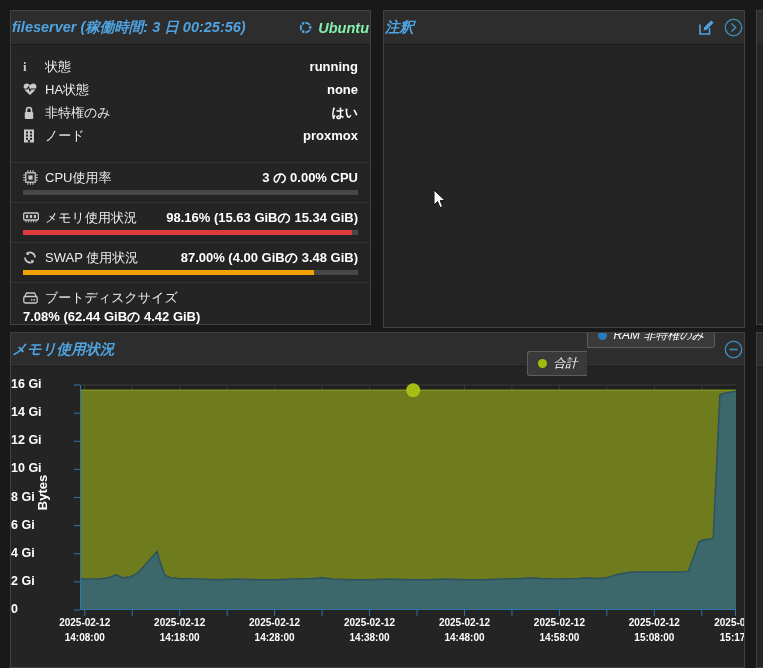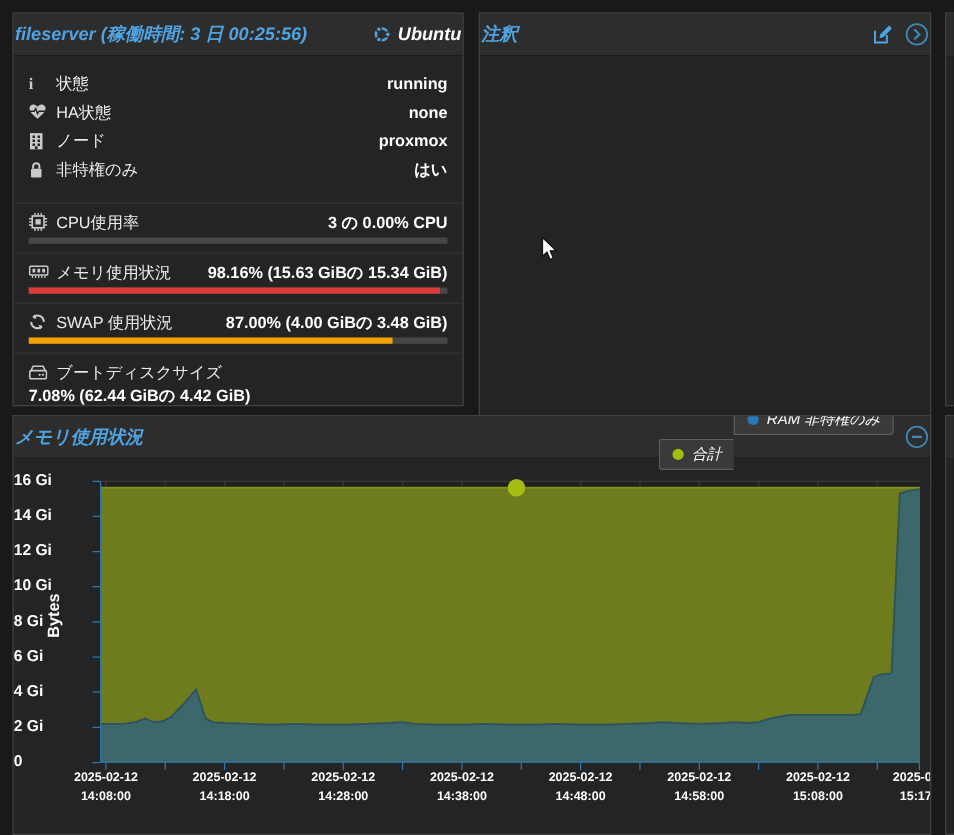--- a/index.html
+++ b/index.html
@@ -8,21 +8,21 @@
     background:#191919; font-family:"Liberation Sans","DejaVu Sans",sans-serif;
     -webkit-font-smoothing:antialiased;
   }
   .panel { position:absolute; background:#242424; border:1px solid #414141; box-sizing:border-box; overflow:hidden; }
   .panel-header {
     height:34px; background:#2d2d2d; border-bottom:1px solid #1b1b1b;
     display:flex; align-items:center; padding:0 1px; box-sizing:border-box;
     color:#4fa3e0; font-size:14.5px; font-weight:bold;font-style:italic;
   }
   .spacer { flex:1; }
-  .hdr-link { display:flex; align-items:center; gap:5px; color:#ffffff; cursor:pointer; font-weight:bold; font-size:14.5px; }
+  .hdr-link { display:flex; align-items:center; gap:5px; color:#86efac; cursor:pointer; font-weight:bold; font-size:14.5px; }
   .hdr-icon { margin-left:9px; display:flex; align-items:center; cursor:pointer; }
 
   
   .info-row { display:flex; align-items:center; height:23px; padding:0 12px; font-size:13px; color:#ececec; }
   .info-row .ricon { width:22px; display:flex; align-items:center; color:#c9c9c9; }
   .info-row .rlabel { flex:1; }
   .info-row .rvalue { font-weight:bold; color:#ffffff; }
   .usage-row { padding:5px 12px 7px; border-bottom:1px solid #333333; font-size:13px; color:#ececec; }
   .usage-row:first-of-type { border-top:1px solid #333333; }
   .usage-top { display:flex; align-items:center; min-height:19px; }
@@ -92,44 +92,44 @@
      <path d="M7 12 C3 8.5 0.6 6.3 0.6 3.6 C0.6 1.7 2.1 0.5 3.8 0.5 C5.2 0.5 6.4 1.3 7 2.4 C7.6 1.3 8.8 0.5 10.2 0.5 C11.9 0.5 13.4 1.7 13.4 3.6 C13.4 6.3 11 8.5 7 12 Z" fill="#c9c9c9"></path>
      <path d="M0.8 6 L4.4 6 L5.6 3.8 L7 8 L8.2 6 L13.2 6" fill="none" stroke="#242424" stroke-width="1.1"></path>
           </svg>
         </span>
     <span class="rlabel">HA状態</span>
     <span class="rvalue">none</span>
       </div>
       <div class="info-row">
         <span class="ricon">
           <svg width="12" height="14" viewBox="0 0 12 14">
+     <path d="M3.5 6 V4 a2.5 2.5 0 0 1 5 0 V6" fill="none" stroke="#c9c9c9" stroke-width="1.6"></path>
+     <rect x="1.8" y="6" width="8.4" height="7" rx="1" fill="#c9c9c9"></rect>
+          </svg>
+        </span>
+    <span class="rlabel">非特権のみ</span>
+    <span class="rvalue">はい</span>
+      </div>
+      <div class="info-row">
+        <span class="ricon">
+          <svg width="12" height="14" viewBox="0 0 12 14">
      <rect x="1" y="0.5" width="10" height="13" fill="#c9c9c9"></rect>
      <g fill="#242424">
               <rect x="3" y="2.4" width="2" height="2"></rect>
               <rect x="7" y="2.4" width="2" height="2"></rect>
      <rect x="3" y="5.6" width="2" height="2"></rect>
               <rect x="7" y="5.6" width="2" height="2"></rect>
      <rect x="3" y="8.8" width="2" height="2"></rect>
               <rect x="7" y="8.8" width="2" height="2"></rect>
      <rect x="5" y="11" width="2" height="2.5"></rect>
             </g>
           </svg>
         </span>
     <span class="rlabel">ノード</span>
     <span class="rvalue">proxmox</span>
-      </div>
-      <div class="info-row">
-        <span class="ricon">
-          <svg width="12" height="14" viewBox="0 0 12 14">
-     <path d="M3.5 6 V4 a2.5 2.5 0 0 1 5 0 V6" fill="none" stroke="#c9c9c9" stroke-width="1.6"></path>
-     <rect x="1.8" y="6" width="8.4" height="7" rx="1" fill="#c9c9c9"></rect>
-          </svg>
-        </span>
-    <span class="rlabel">非特権のみ</span>
-    <span class="rvalue">はい</span>
       </div>
     </div>
   <div id="usage-rows" style="margin-top:15px;">
       <div class="usage-row">
         <div class="usage-top">
           <span class="ricon">
             <svg width="15" height="15" viewBox="0 0 15 15">
      <rect x="2.8" y="2.8" width="9.4" height="9.4" fill="none" stroke="#c9c9c9" stroke-width="1.3"></rect>
      <rect x="5.4" y="5.4" width="4.2" height="4.2" fill="#c9c9c9"></rect>
      <g stroke="#c9c9c9" stroke-width="1.1">
@@ -194,21 +194,21 @@
               <circle cx="8.7" cy="7.8" r="0.9" fill="#c9c9c9"></circle>
             </svg>
           </span>
       <span class="rlabel">ブートディスクサイズ</span>
       </div>
         <div class="usage-val-line">7.08% (62.44 GiBの 4.42 GiB)</div>
       </div>
     </div>
 </div>
 
-<div class="panel" id="notes-panel" style="left:383px; top:10px; width:362px; height:380px;">
+<div class="panel" id="notes-panel" style="left:383px; top:10px; width:362px; height:318px;">
   <div class="panel-header">
     <span>注釈</span>
     <span class="spacer"></span>
     <span class="hdr-icon">
       <svg width="17" height="17" viewBox="0 0 17 17">
         <path d="M2 5.5 L2 15 L11.5 15 L11.5 9" fill="none" stroke="#4fa3e0" stroke-width="1.6"></path>
         <path d="M5.5 11.5 L6.3 8.3 L13.2 1.4 L15.6 3.8 L8.7 10.7 Z" fill="#4fa3e0"></path>
       </svg>
     </span>
     <span class="hdr-icon">

